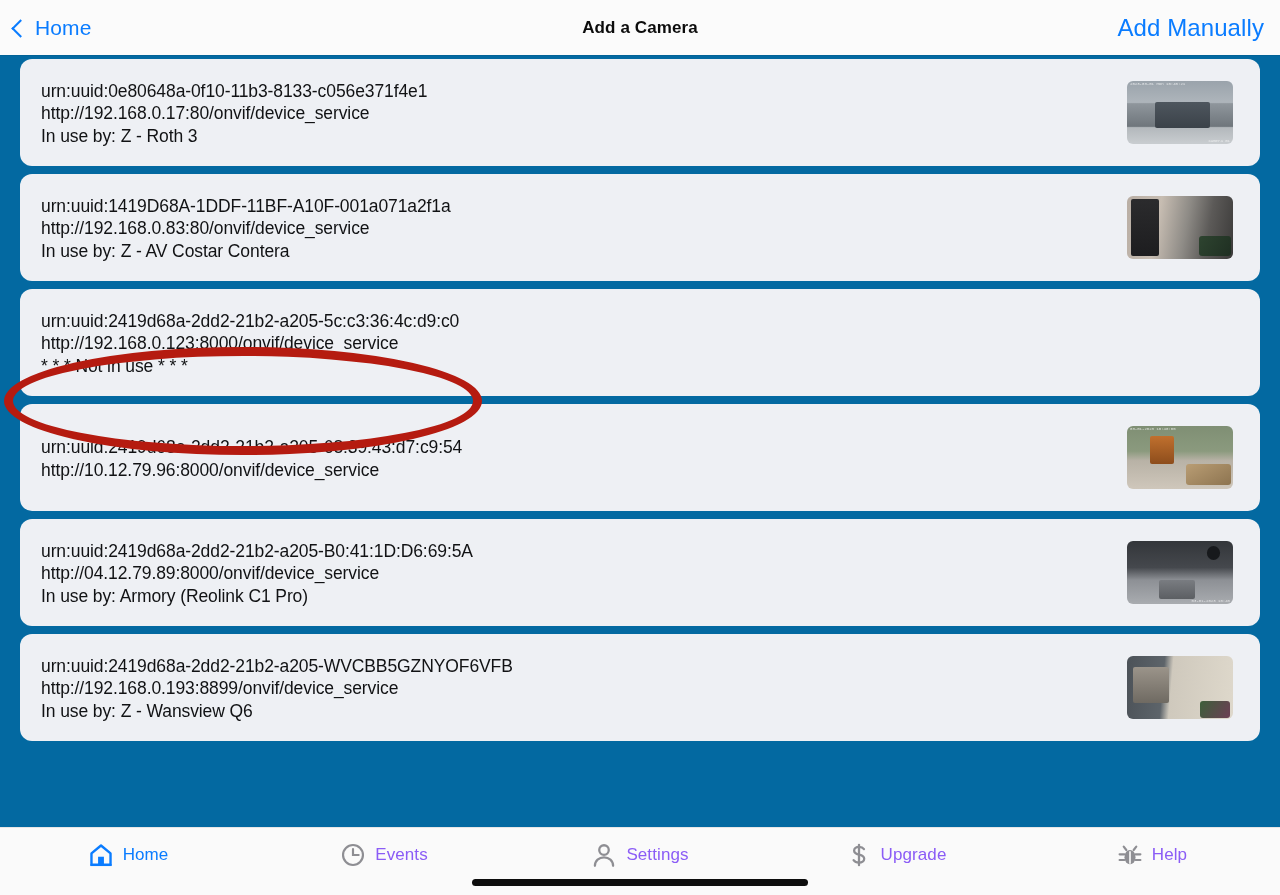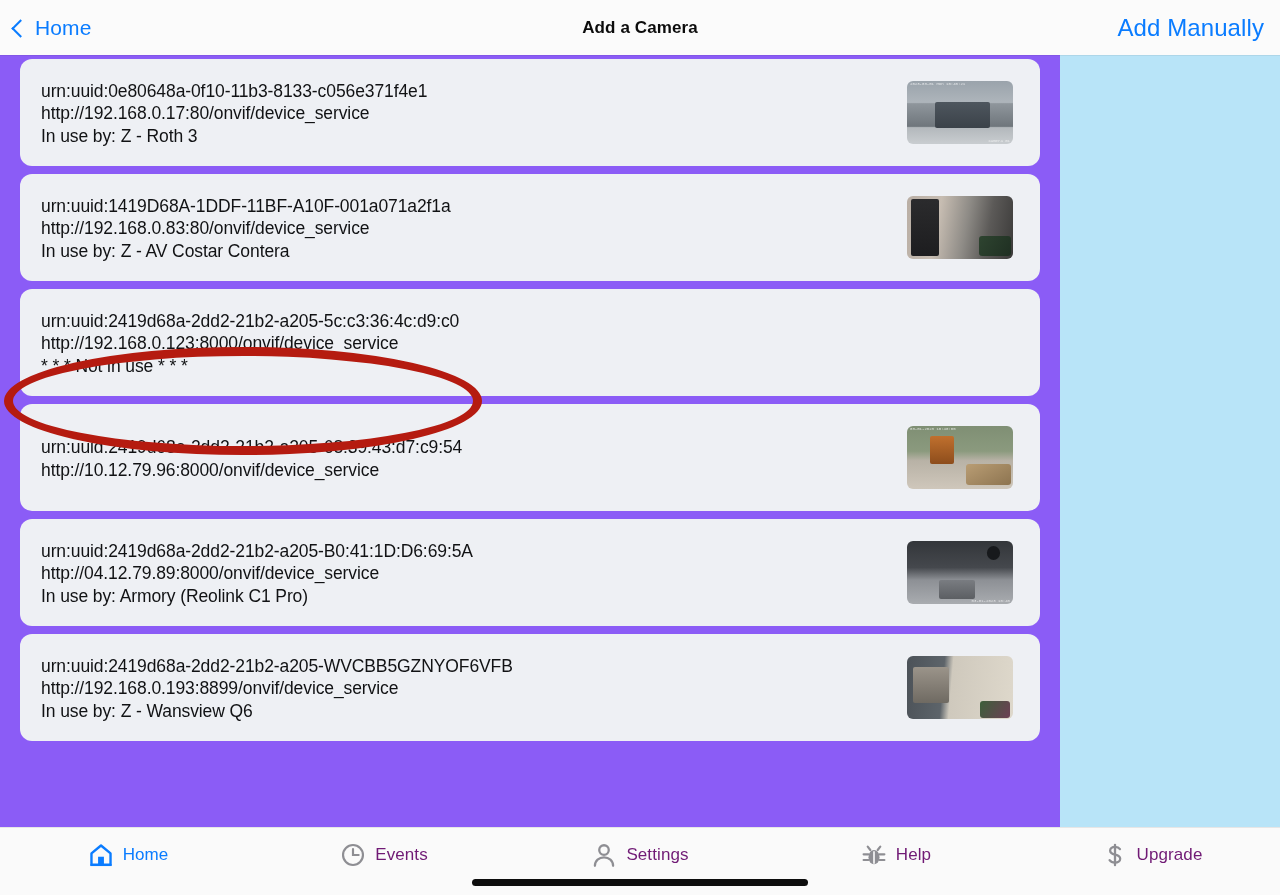--- a/index.html
+++ b/index.html
@@ -70,23 +70,23 @@
     color: #0a7cff;
     font-size: 24px;
     cursor: pointer;
     letter-spacing: 0.1px;
   }
 
   
   .list-area {
     position: absolute;
     top: 55px; left: 0;
-    width: 1060px;
+    width: 1280px;
     height: 772px;
-    background: #8b5cf6;
+    background: #0369a1;
     overflow: hidden;
   }
   .card {
     position: relative;
     margin: 0 20px 8px 20px;
     background: #eef0f4;
     border-radius: 12px;
     height: 107px;
     display: flex;
     align-items: center;
@@ -249,21 +249,21 @@
     display: flex;
     align-items: center;
     justify-content: center;
     gap: 9px;
     height: 46px;
     padding-top: 8px;
     cursor: pointer;
   }
   .tab-label {
     font-size: 17px;
-    color: #701a75;
+    color: #8b5cf6;
     letter-spacing: 0.1px;
   }
   .tab.active .tab-label { color: #0a7cff; }
   .tab-icon { width: 26px; height: 26px; display:block; }
 
   .home-indicator {
     position: absolute;
     bottom: 9px;
     left: 50%;
     transform: translateX(-50%);
@@ -381,34 +381,34 @@
         <span>
           <svg class="tab-icon" viewBox="0 0 24 24" fill="none" stroke="#8e8e93" stroke-width="2.1">
             <circle cx="12" cy="7.4" r="4.4"></circle>
             <path d="M3.6 22c0-4.9 3.8-7.9 8.4-7.9s8.4 3 8.4 7.9" stroke-linecap="round"></path>
           </svg>
         </span>
         <span class="tab-label">Settings</span>
       </div>
       <div class="tab">
         <span>
+          <svg class="tab-icon" viewBox="0 0 24 24" fill="none" stroke="#8e8e93" stroke-width="2.1">
+            <path d="M12 2.6v18.8" stroke-linecap="round"></path>
+            <path d="M16.6 6.6c-1-1.4-2.7-2-4.6-2-2.6 0-4.5 1.3-4.5 3.4 0 2.2 2 3 4.5 3.6 2.6.6 4.8 1.5 4.8 3.8 0 2.2-2.1 3.6-4.8 3.6-2.2 0-4-.8-5-2.3" stroke-linecap="round"></path>
+          </svg>
+        </span>
+        <span class="tab-label">Upgrade</span>
+      </div>
+      <div class="tab">
+        <span>
           <svg class="tab-icon" viewBox="0 0 24 24" fill="none" stroke="#8e8e93" stroke-width="2">
             <ellipse cx="12" cy="14" rx="5.1" ry="6.6" fill="#8e8e93" stroke="none"></ellipse>
             <path d="M8.6 7.4 6.2 4.2M15.4 7.4l2.4-3.2" stroke-linecap="round"></path>
             <path d="M6.9 11.4H2.4M17.1 11.4h4.5M6.9 16.6H2.4M17.1 16.6h4.5" stroke-linecap="round"></path>
             <path d="M12 8.6V20" stroke="#fafafa" stroke-width="1.5"></path>
           </svg>
         </span>
         <span class="tab-label">Help</span>
       </div>
-      <div class="tab">
-        <span>
-          <svg class="tab-icon" viewBox="0 0 24 24" fill="none" stroke="#8e8e93" stroke-width="2.1">
-            <path d="M12 2.6v18.8" stroke-linecap="round"></path>
-            <path d="M16.6 6.6c-1-1.4-2.7-2-4.6-2-2.6 0-4.5 1.3-4.5 3.4 0 2.2 2 3 4.5 3.6 2.6.6 4.8 1.5 4.8 3.8 0 2.2-2.1 3.6-4.8 3.6-2.2 0-4-.8-5-2.3" stroke-linecap="round"></path>
-          </svg>
-        </span>
-        <span class="tab-label">Upgrade</span>
-      </div>
     </div>
   <div class="home-indicator"></div>
 
 </div>
 
 </body></html>

